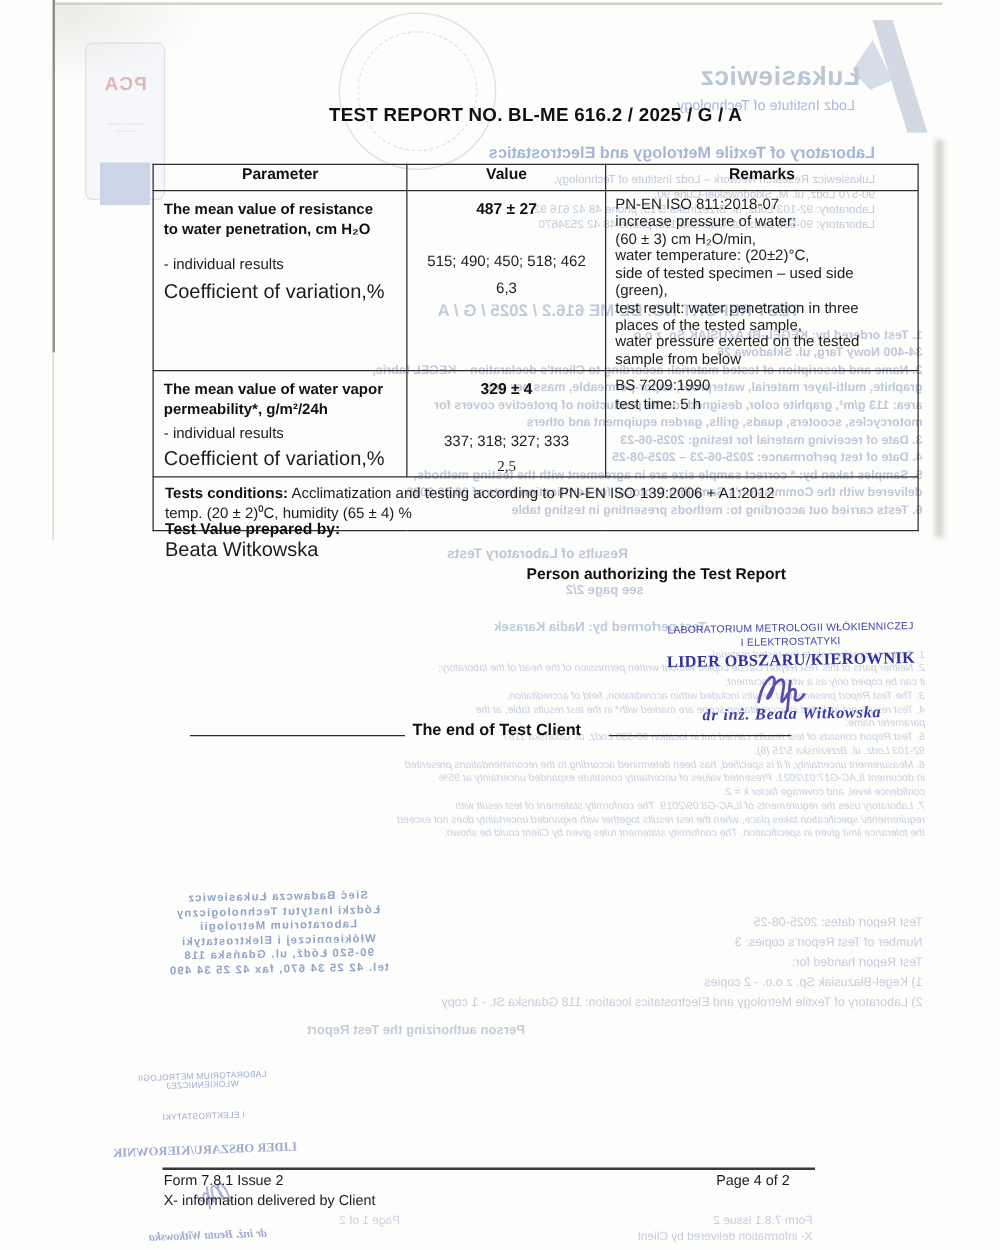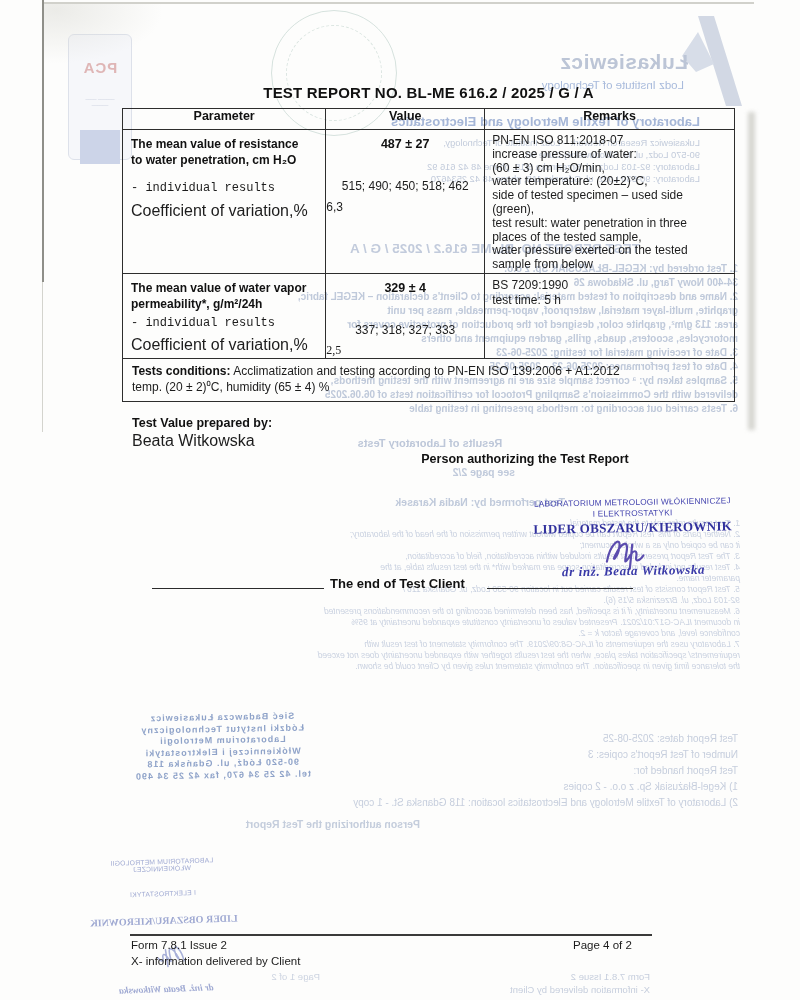--- a/index.html
+++ b/index.html
@@ -43,33 +43,33 @@
   .b-circle-in{left:418px;top:25px;width:94px;height:94px;border:1px dashed #d2dfda;border-radius:50%;opacity:.8;}
   .b-pca{left:668px;top:34px;width:62px;height:124px;border:1px solid #dde1ea;border-radius:6px;
          background:#f6f7fa;text-align:center;}
   .b-pca .pca-t{position:static;display:block;margin-top:6px;font-size:15px;font-weight:bold;color:#dfb6b6;letter-spacing:1px;}
   .b-pca .pca-l{position:static;display:block;font-size:5px;line-height:6px;color:#c8cedc;}
   .b-pca .pca-b{position:static;display:block;width:40px;height:34px;margin:6px auto 0;background:#ccd4e8;}
   
   .front{position:absolute;inset:0;}
   .title{position:absolute;left:122px;top:84px;width:613px;text-align:center;
          font-size:15px;font-weight:bold;letter-spacing:.2px;color:#111;}
-  table.report{position:absolute;left:122px;top:108px;width:613px;border-collapse:collapse;table-layout:fixed;}
+  table.report{position:absolute;left:122px;top:131px;width:613px;border-collapse:collapse;table-layout:fixed;}
   table.report td,table.report th{border:1.8px solid #2d2d2d;vertical-align:top;padding:0;}
   th.h{height:20px;font-size:12.5px;font-weight:bold;text-align:center;vertical-align:middle;color:#111;}
   .c-param{width:201px;} .c-value{width:157px;} .c-remarks{width:247px;}
   .param-bold{margin:7px 0 0 8px;font-size:12px;font-weight:bold;white-space:pre-line;line-height:15.5px;color:#111;}
-  .sub-label{margin:13px 0 0 8px;font-size:12px;font-family:Liberation Mono, monospace;}
+  .sub-label{margin:13px 0 0 8px;font-size:12px;}
   .sub-label.tight{margin-top:4px;}
   .cov-label{margin:7px 0 0 8px;font-size:16px;}
   .cov-label.tight{margin-top:6px;}
   .val-bold{margin-top:7px;text-align:center;font-size:12.5px;font-weight:bold;color:#111;}
   .val-ind{margin-top:28px;text-align:center;font-size:12px;}
   .val-ind.tight{}
-  .val-cov{margin-top:7px;text-align:left;font-size:12px;}
+  .val-cov{margin-top:7px;text-align:center;font-size:12px;}
   .val-cov.tight{margin-top:6px;font-family:Liberation Serif, serif;}
   .remarks{margin:4px 6px 0 7px;font-size:12px;line-height:13.8px;white-space:pre-line;}
   .remarks.r2{line-height:15px;}
   .cond-cell{padding:5px 9px 6px 9px !important;}
   .cond{font-size:12px;line-height:15.5px;}
   .cond .lbl{font-weight:bold;color:#111;}
   .cond .txt{white-space:pre-line;}
   .prepared-label{position:absolute;left:132px;top:416px;font-size:12.5px;font-weight:bold;color:#111;}
   .prepared-name{position:absolute;left:132px;top:432px;font-size:16px;}
   .authorizing{position:absolute;left:300px;top:452px;width:450px;text-align:center;

